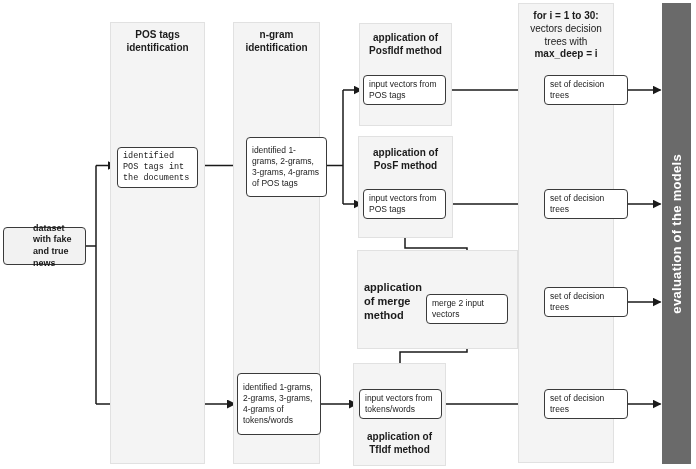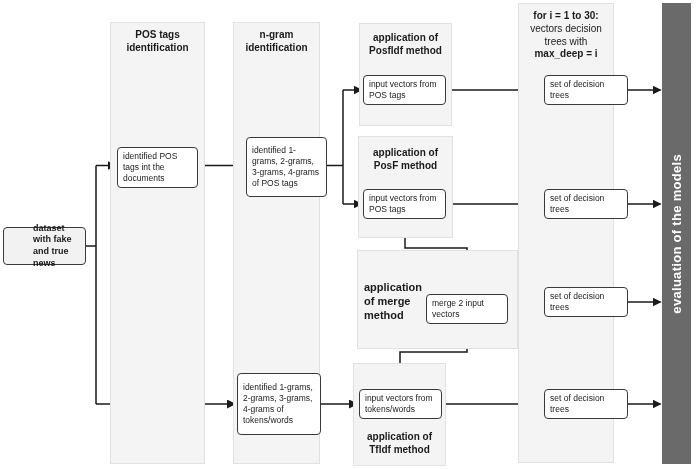--- a/index.html
+++ b/index.html
@@ -122,21 +122,21 @@
   <div class="panel" style="left:518px;top:3px;width:96px;height:460px;">
     <div class="panel-title">
       <div>for i = 1 to 30:</div>
       <div class="normal">vectors decision trees with</div>
       <div>max_deep = i</div>
     </div>
   </div>
 
   <div class="node gray" style="left:3px;top:227px;width:83px;height:38px;">dataset with fake and true news</div>
 
-  <div class="node" style="left:117px;top:147px;width:81px;height:41px;">identified POS tags int the documents</div>
+  <div class="node" style="left:117px;top:147px;width:81px;height:41px;font-family:Liberation Mono, monospace;">identified POS tags int the documents</div>
 
   <div class="node" style="left:246px;top:137px;width:81px;height:60px;">identified 1-grams, 2-grams, 3-grams, 4-grams of POS tags</div>
 
   <div class="node" style="left:237px;top:373px;width:84px;height:62px;">identified 1-grams, 2-grams, 3-grams, 4-grams of tokens/words</div>
 
   <div class="node" style="left:363px;top:75px;width:83px;height:30px;">input vectors from POS tags</div>
 
   <div class="node" style="left:363px;top:189px;width:83px;height:30px;">input vectors from POS tags</div>
 
   <div class="node" style="left:426px;top:294px;width:82px;height:30px;">merge 2 input vectors</div>

